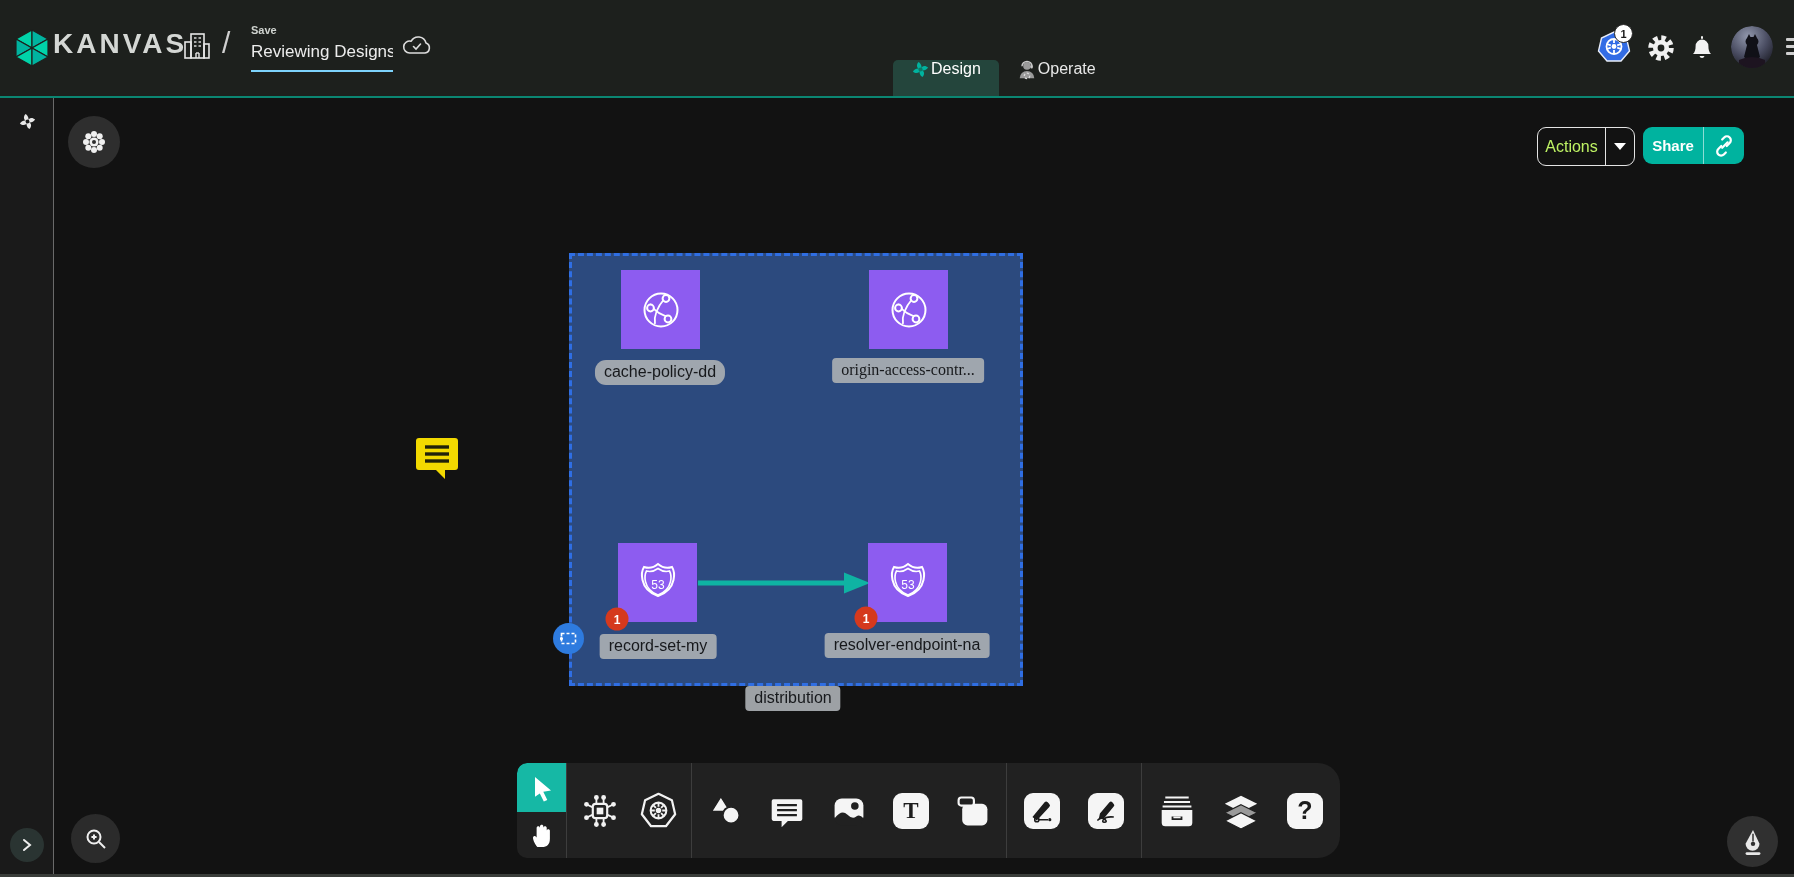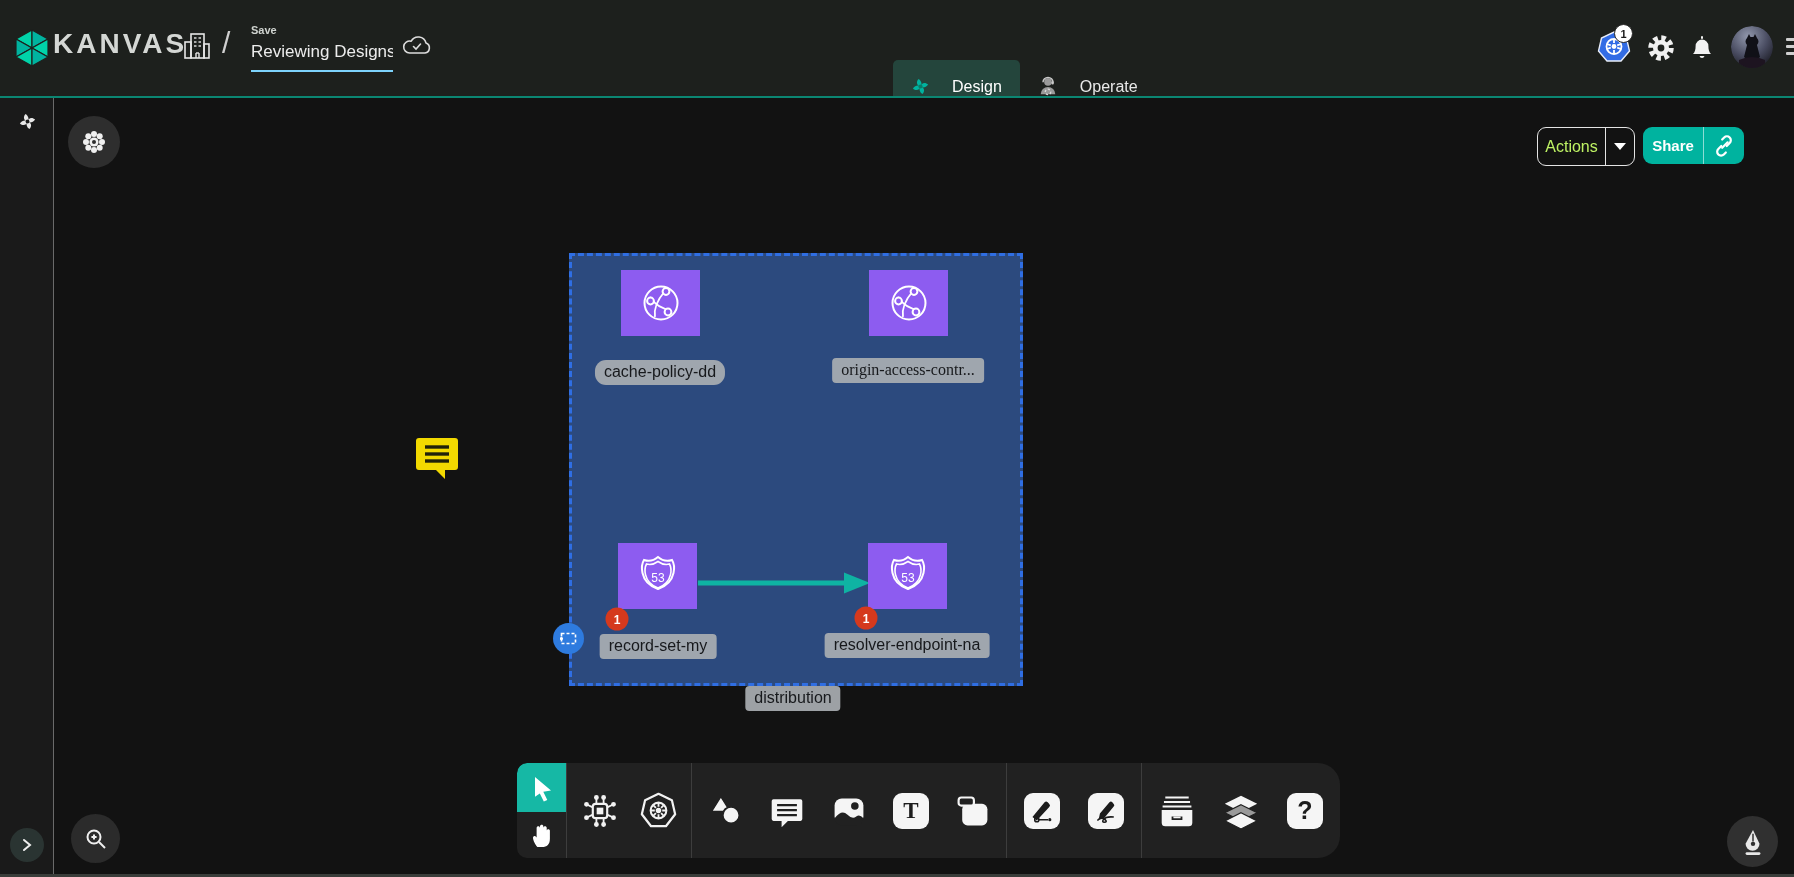--- a/index.html
+++ b/index.html
@@ -15,21 +15,21 @@
   .brand{left:53px;top:28px;font-size:28px;font-weight:800;letter-spacing:3px;
          color:#d4d7d4;transform:scaleY(.96);}
   .org-icon{left:183px;top:31px;}
   .slash{left:222px;top:26px;font-size:30px;font-weight:300;color:#cfcfcf;}
   .name-label{left:251px;top:24px;font-size:11px;font-weight:700;color:#cfd3cf;}
   .name-input{left:251px;top:40px;width:142px;background:transparent;border:none;
               border-bottom:2px solid #7dd3fc;color:#ececec;font-size:17px;
               padding:2px 0 8px 0;font-family:"Liberation Sans",sans-serif;outline:none;}
   .cloud-icon{left:402px;top:33px;}
   .tabs{left:893px;top:60px;height:36px;display:flex;}
-  .tab{display:flex;align-items:flex-end;gap:22px;padding:0 18px;font-size:16px;
+  .tab{display:flex;align-items:flex-start;gap:1px;padding:0 18px;font-size:16px;
        color:#e8e8e8;border-radius:5px 5px 0 0;cursor:pointer;}
   .tab.active{background:#24453c;color:#ffffff;}
   .k8s-wrap{left:1597px;top:30px;}
   .k8s-badge{left:1614px;top:24px;width:17px;height:17px;background:#ffffff;
              border-radius:50%;color:#1b1b1b;font-size:11px;font-weight:700;
              display:flex;align-items:center;justify-content:center;border:1px solid #2a2a2a;}
   .gear-icon{left:1646px;top:33px;}
   .bell-icon{left:1689px;top:33px;}
   .avatar{left:1731px;top:26px;width:42px;height:42px;border-radius:50%;overflow:hidden;}
   .hamburger{left:1786px;top:38px;width:12px;}
@@ -59,21 +59,21 @@
                border-right:6px solid transparent;border-top:7px solid #ffffff;}
   .share-btn{left:1643px;top:127px;width:101px;height:37px;background:#00b39f;
              border-radius:9px;display:flex;z-index:20;cursor:pointer;}
   .share-btn .lbl{flex:1;display:flex;align-items:center;justify-content:center;
                   font-size:15px;font-weight:700;color:#fff;border-right:1px solid rgba(255,255,255,.55);}
   .share-btn .linkseg{width:40px;display:flex;align-items:center;justify-content:center;}
 
   
   .selection{left:569px;top:253px;width:448px;height:427px;background:#2c4a7e;
              border:3px dashed #2f6ee3;z-index:2;}
-  .node{width:79px;height:66px;background:#8d5cf0;z-index:4;display:flex;
+  .node{width:79px;height:79px;background:#8d5cf0;z-index:4;display:flex;
         align-items:center;justify-content:center;}
   .node-cache{left:621px;top:270px;}
   .node-origin{left:869px;top:270px;}
   .node-record{left:618px;top:543px;}
   .node-resolver{left:868px;top:543px;}
   .node-label{z-index:6;background:rgba(169,174,178,.92);color:#17191c;font-size:16px;
               padding:3px 9px 4px;border-radius:4px;white-space:nowrap;transform:translateX(-50%);}
   .badge{width:23px;height:23px;border-radius:50%;background:#d5391d;color:#fff;
          font-size:12px;font-weight:700;display:flex;align-items:center;justify-content:center;
          z-index:7;transform:translate(-50%,-50%);}

